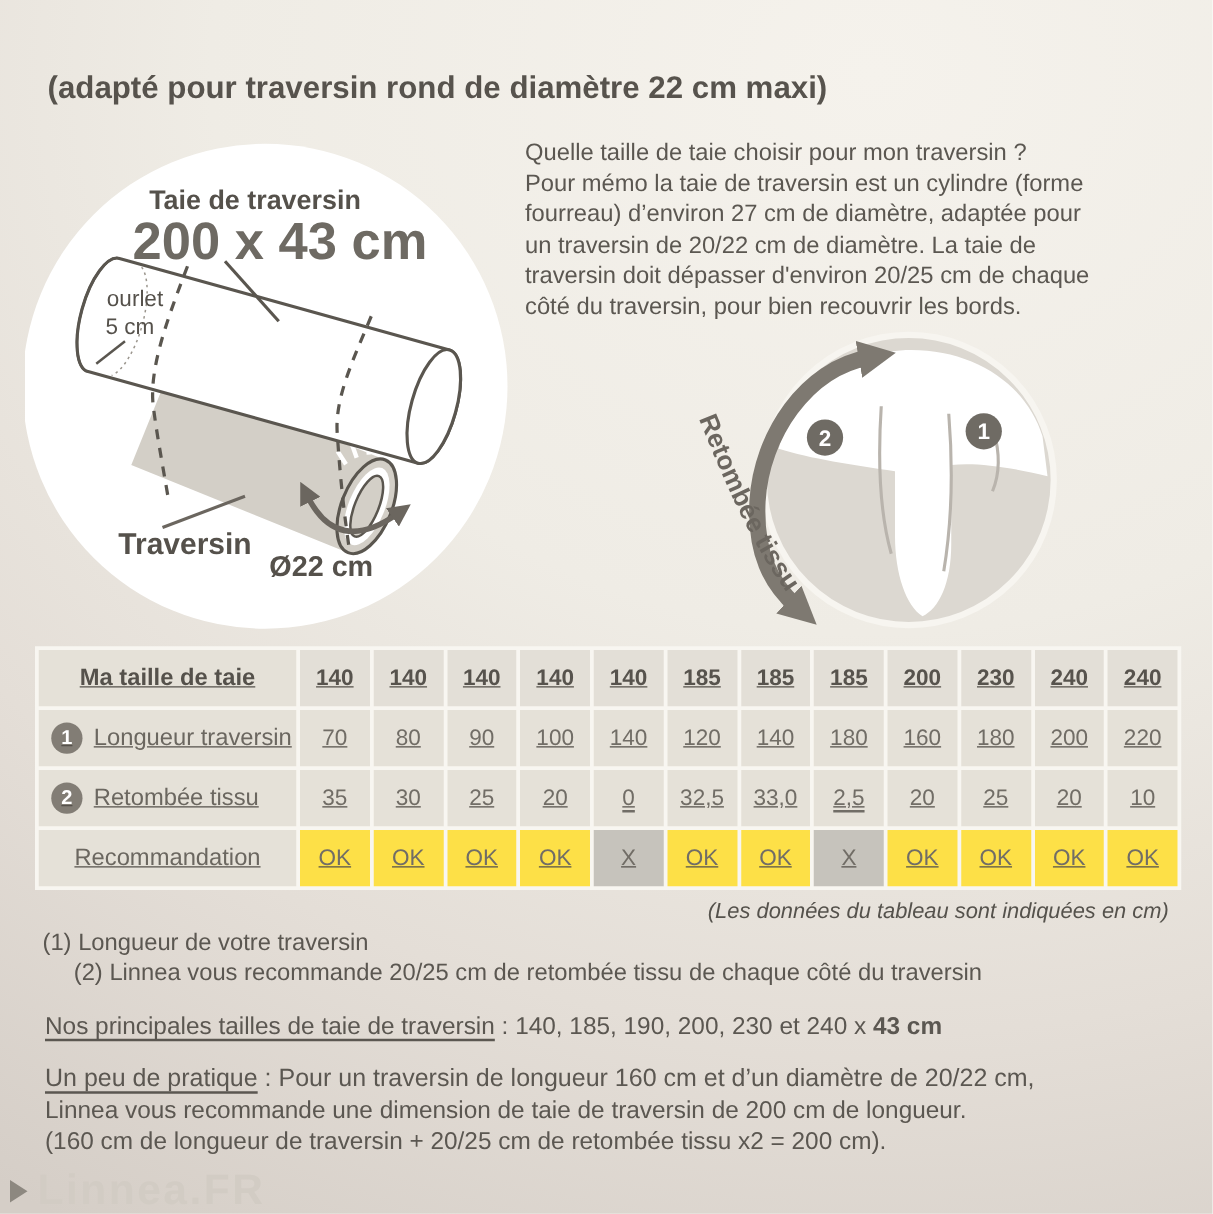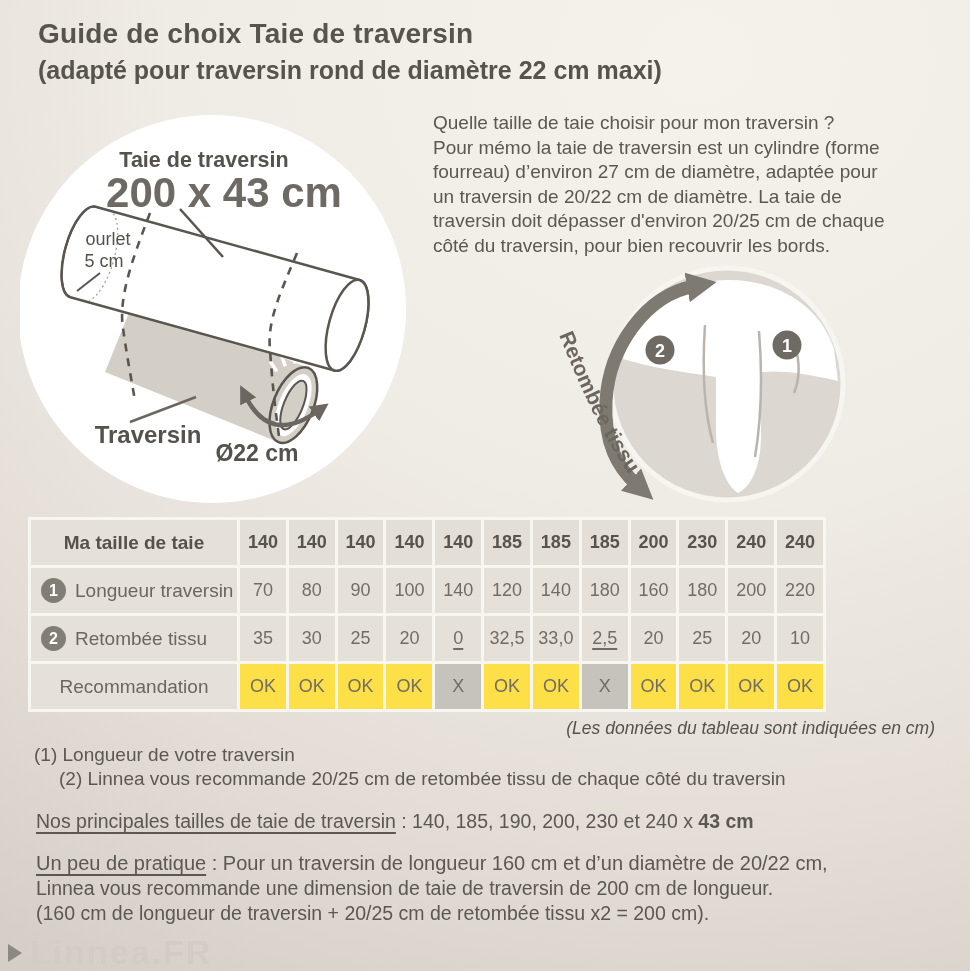--- a/index.html
+++ b/index.html
@@ -6,26 +6,26 @@
   .page{
     position:relative;width:970px;height:971px;overflow:hidden;
     font-family:"Liberation Sans","DejaVu Sans",sans-serif;
     background:radial-gradient(ellipse 130% 110% at 72% 6%, #f5f2ec 0%, #efece5 42%, #e4ded7 72%, #d5cec7 100%);
     color:#55514b;
   }
   
   .page-title{position:absolute;left:38px;top:18px;font-size:28px;font-weight:700;letter-spacing:.2px;color:#57534d;margin:0;}
   .page-subtitle{position:absolute;left:38px;top:56px;font-size:25px;font-weight:700;color:#57534d;margin:0;}
   
-  .intro{position:absolute;left:433px;top:111px;width:525px;font-size:19px;line-height:24.6px;color:#5b5751;white-space:pre-line;}
+  .intro{position:absolute;left:420px;top:111px;width:525px;font-size:19px;line-height:24.6px;color:#5b5751;white-space:pre-line;}
   
   .diagram1{position:absolute;left:20px;top:95px;}
   .diagram2{position:absolute;left:545px;top:253px;}
   
-  .size-table{position:absolute;left:28px;top:517px;width:798px;background:#f8f6f1;padding:3px;box-sizing:border-box;display:flex;flex-direction:column;gap:3px;}
+  .size-table{position:absolute;left:28px;top:517px;width:917px;background:#f8f6f1;padding:3px;box-sizing:border-box;display:flex;flex-direction:column;gap:3px;text-decoration:underline;}
   .trow{display:flex;gap:3px;height:45px;}
   .tlabel{width:206px;flex:0 0 206px;background:#e5e1d8;display:flex;align-items:center;box-sizing:border-box;padding-left:10px;font-size:19px;color:#6b6760;}
   .tlabel.center{justify-content:center;padding-left:0;}
   .tlabel.bold{font-weight:700;color:#55514b;}
   .tcell{flex:1;background:#e5e1d8;display:flex;align-items:center;justify-content:center;font-size:18px;color:#716d66;}
   .trow.head .tcell{font-weight:700;color:#57534d;background:#e3dfd7;}
   .trow.reco .tcell{background:#fde047;}
   .trow.reco .tcell.xcell{background:#c6c3bc;}
   .badge{display:inline-flex;align-items:center;justify-content:center;width:25px;height:25px;border-radius:50%;
     background:#827d75;color:#fff;font-size:16px;font-weight:700;margin-right:9px;flex:0 0 25px;}
@@ -42,21 +42,20 @@
   .watermark{position:absolute;left:8px;top:933px;display:flex;align-items:center;}
   .wm-tri{width:0;height:0;border-left:14px solid #8d8880;border-top:9px solid transparent;border-bottom:9px solid transparent;margin-right:8px;}
   .wm-text{font-size:34px;font-weight:700;letter-spacing:2px;color:#d2ccc4;}
   svg text{font-family:"Liberation Sans","DejaVu Sans",sans-serif;}
 </style>
 </head>
 <body>
 
 <div class="page">
 
-  <h1 class="page-title">Guide de choix Taie de traversin</h1>
   <h2 class="page-subtitle">(adapté pour traversin rond de diamètre 22 cm maxi)</h2>
 
   <svg class="diagram1" width="440" height="420" viewBox="0 0 440 420">
     <defs>
       <marker id="ah1" markerUnits="userSpaceOnUse" markerWidth="18" markerHeight="18" refX="5" refY="9" orient="auto">
         <path d="M0,0 L18,9 L0,18 Z" fill="#6b665f"></path>
       </marker>
       <marker id="ah1s" markerUnits="userSpaceOnUse" markerWidth="18" markerHeight="18" refX="5" refY="9" orient="auto-start-reverse">
         <path d="M0,0 L18,9 L0,18 Z" fill="#6b665f"></path>
       </marker>

